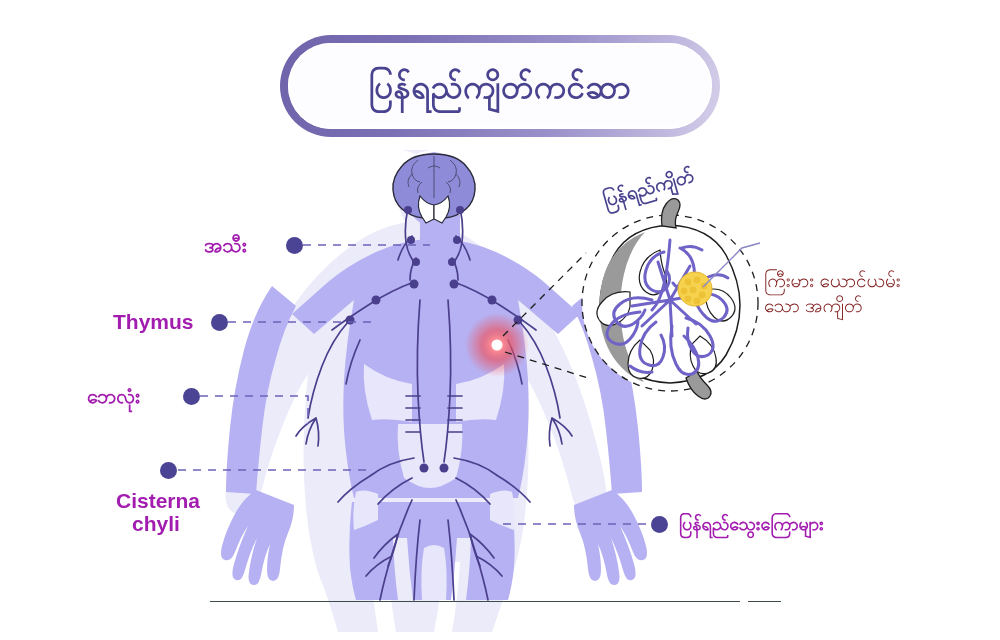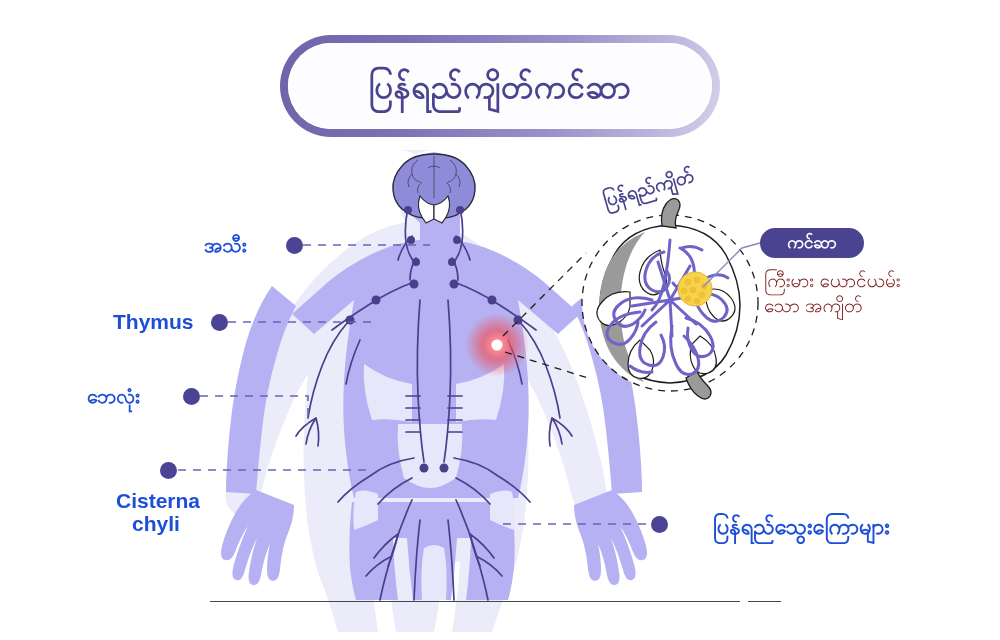--- a/index.html
+++ b/index.html
@@ -23,21 +23,21 @@
     border-radius:44px;background:#fdfdff;
     box-shadow:inset 0 0 0 2px #ffffff;
   }
   .title-text{
     position:absolute;inset:0;display:flex;align-items:center;justify-content:center;
     color:#4a4490;font-size:33px;line-height:1;font-weight:600;
     letter-spacing:.5px;white-space:nowrap;
   }
 
   
-  .lbl{position:absolute;color:#1d4ed8;white-space:nowrap;}
+  .lbl{position:absolute;color:#a21caf;white-space:nowrap;}
   .lbl.mm{font-size:20px;font-weight:600;}
   .lbl.en{font-size:21px;font-weight:700;}
   .dot{position:absolute;width:17px;height:17px;border-radius:50%;background:#4b4494;}
 
   .bottom-rule{position:absolute;left:210px;top:601px;width:530px;height:0;
     border-top:1.6px solid #3f4a4a;}
   .bottom-rule2{position:absolute;left:748px;top:601px;width:33px;height:0;
     border-top:1.6px solid #3f4a4a;}
 
   
@@ -299,25 +299,24 @@
   <div class="lbl en" style="left:113px;top:310px;">Thymus</div>
 
   <div class="dot" style="left:183px;top:388px;"></div>
   <div class="lbl mm" style="left:87px;top:383px;">ဘေလုံး</div>
 
   <div class="dot" style="left:160px;top:462px;"></div>
   <div class="lbl en" style="left:116px;top:489px;">Cisterna</div>
   <div class="lbl en" style="left:132px;top:512px;">chyli</div>
 
   <div class="dot" style="left:651px;top:516px;"></div>
-  <div class="lbl mm" style="left:679px;top:512px;font-size:22px;margin-left:34px;">ပြန်ရည်သွေးကြောများ</div>
+  <div class="lbl mm" style="left:679px;top:512px;font-size:18px;">ပြန်ရည်သွေးကြောများ</div>
 
   <div class="node-label">ပြန်ရည်ကျိတ်</div>
 
-  <div class="cancer-badge">ကင်ဆာ</div>
 
   <div class="cancer-desc">
     <div>ကြီးမား ယောင်ယမ်း</div>
     <div>သော အကျိတ်</div>
   </div>
 
   <div class="bottom-rule"></div>
   <div class="bottom-rule2"></div>
 
 </div>

